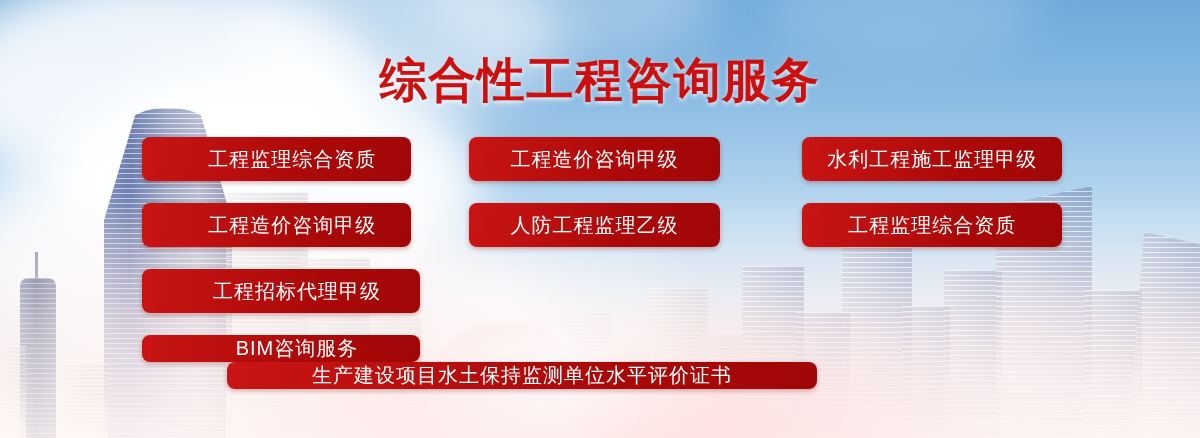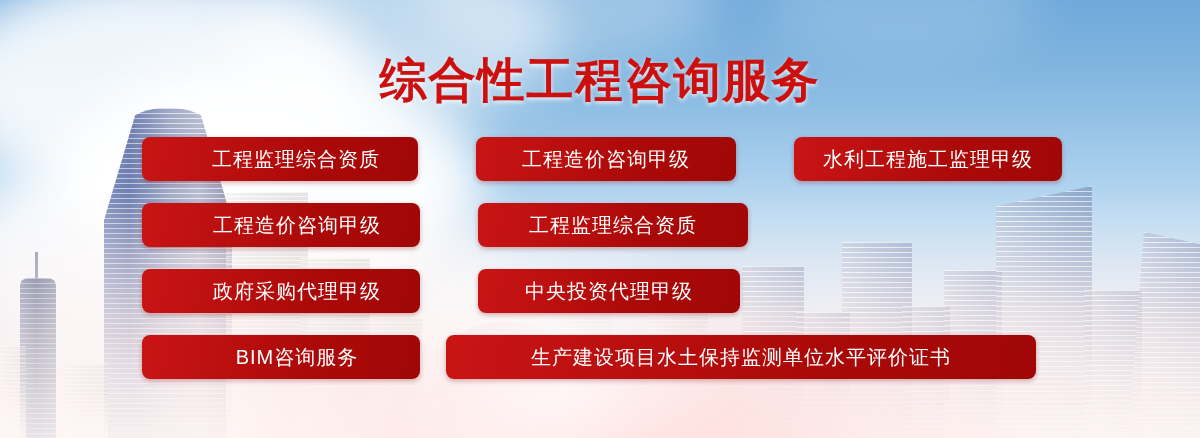--- a/index.html
+++ b/index.html
@@ -119,37 +119,37 @@
     font-weight:bold;
     letter-spacing:2px;
     color:#cc1010;
     text-shadow:0 2px 4px rgba(255,255,255,.85), 0 0 1px rgba(150,0,0,.5);
     white-space:nowrap;
   }
 
   
   .grid{position:absolute;left:142px;top:137px;width:920px;}
   .row{display:flex;margin-bottom:22px;height:44px;}
-  .row:last-child{margin-bottom:0;}
+  .row:last-child{margin-bottom:0;flex-direction:column;}
 
   .badge{
     height:44px;
     display:flex;align-items:center;justify-content:center;
     border-radius:8px;
     color:#ffffff;
     font-size:20px;
     letter-spacing:1px;
     white-space:nowrap;
     background:linear-gradient(100deg,#c91414 0%,#bd1010 26%,#ab0909 62%,#a10707 100%);
     box-shadow:0 2px 5px rgba(120,0,0,.30);
   }
   .col1{width:246px;padding-left:32px;}
   .col2{width:262px;margin-left:58px;}
-  .col3{width:270px;margin-left:58px;}
-  .wide{width:590px;margin-left:26px;}
+  .col3{width:270px;margin-left:82px;}
+  .wide{width:590px;margin-left:85px;}
 </style>
 </head>
 <body>
 
 <div class="banner">
 
   <div class="sky"></div>
   <div class="cloud c1"></div>
   <div class="cloud c2"></div>
   <div class="cloud c3"></div>
@@ -195,26 +195,26 @@
   <div class="grid">
 
     <div class="row">
       <div class="badge col1">工程监理综合资质</div>
       <div class="badge col2">工程造价咨询甲级</div>
       <div class="badge col3">水利工程施工监理甲级</div>
     </div>
 
     <div class="row">
       <div class="badge col1">工程造价咨询甲级</div>
+      <div class="badge col2">人防工程监理乙级</div>
       <div class="badge col3">工程监理综合资质</div>
     </div>
 
     <div class="row">
-      <div class="badge col1">政府采购代理甲级</div>
-      <div class="badge col2">中央投资代理甲级</div>
+      <div class="badge col1">工程招标代理甲级</div>
     </div>
 
     <div class="row">
       <div class="badge col1">BIM咨询服务</div>
       <div class="badge wide">生产建设项目水土保持监测单位水平评价证书</div>
     </div>
 
   </div>
 </div>
 

